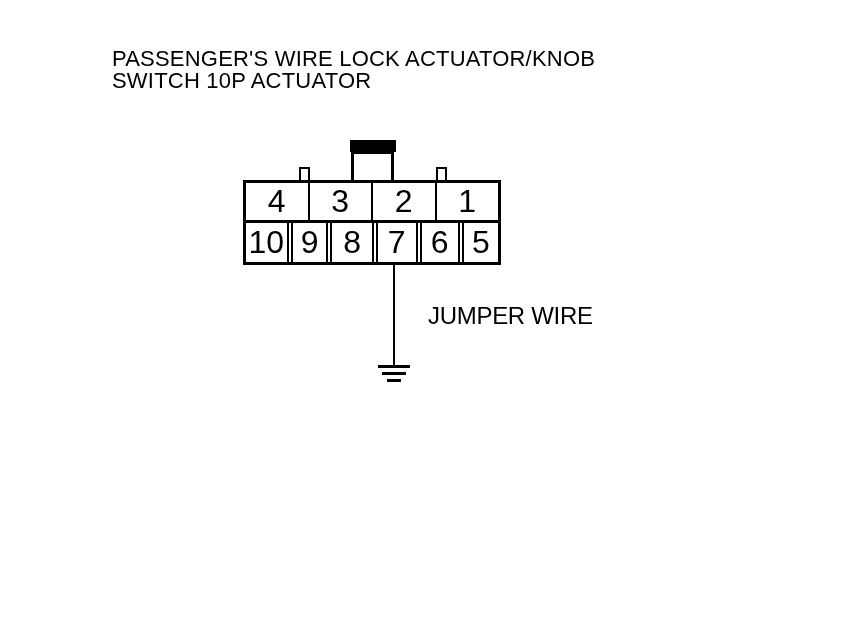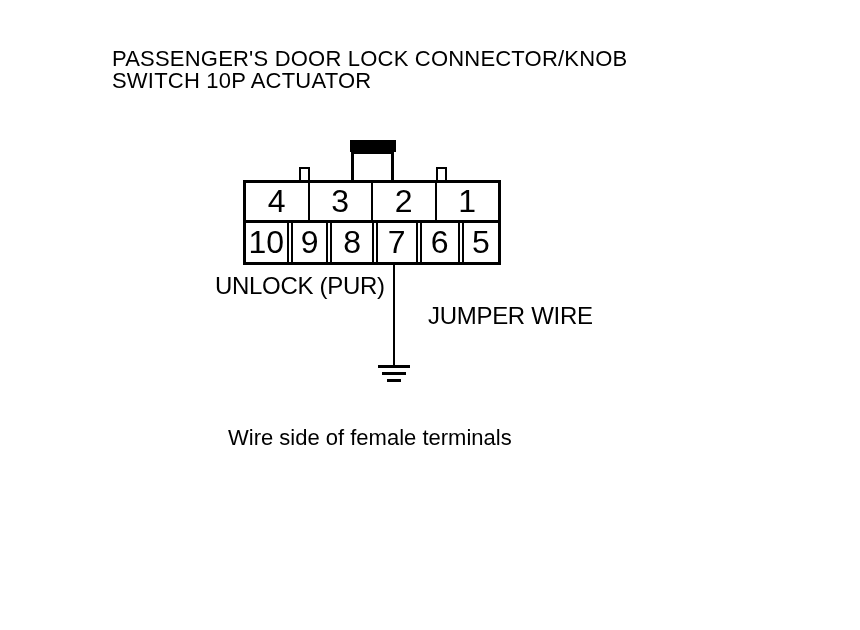--- a/index.html
+++ b/index.html
@@ -156,21 +156,21 @@
     line-height: 22px;
     white-space: nowrap;
   }
 </style>
 </head>
 <body>
 
 <div class="page">
 
   <div class="title">
-    <div>PASSENGER'S DOOR LOCK CONNECTOR/KNOB</div>
+    <div>PASSENGER'S WIRE LOCK ACTUATOR/KNOB</div>
     <div>SWITCH 10P ACTUATOR</div>
   </div>
 
   <div class="connector">
     <div class="key-bar"></div>
     <div class="key-stem"></div>
     <div class="lug lug-left"></div>
     <div class="lug lug-right"></div>
 
     <div class="body">
@@ -186,24 +186,22 @@
         <div class="cell bc8">8</div>
         <div class="cell bc7">7</div>
         <div class="cell bc6">6</div>
         <div class="cell bc5">5</div>
       </div>
     </div>
   </div>
 
   <div class="wire"></div>
 
-  <div class="lbl lbl-unlock">UNLOCK (PUR)</div>
   <div class="lbl lbl-jumper">JUMPER WIRE</div>
 
   <div class="ground">
     <div class="bar g1"></div>
     <div class="bar g2"></div>
     <div class="bar g3"></div>
   </div>
 
-  <div class="caption">Wire side of female terminals</div>
 
 </div>
 
 </body></html>

